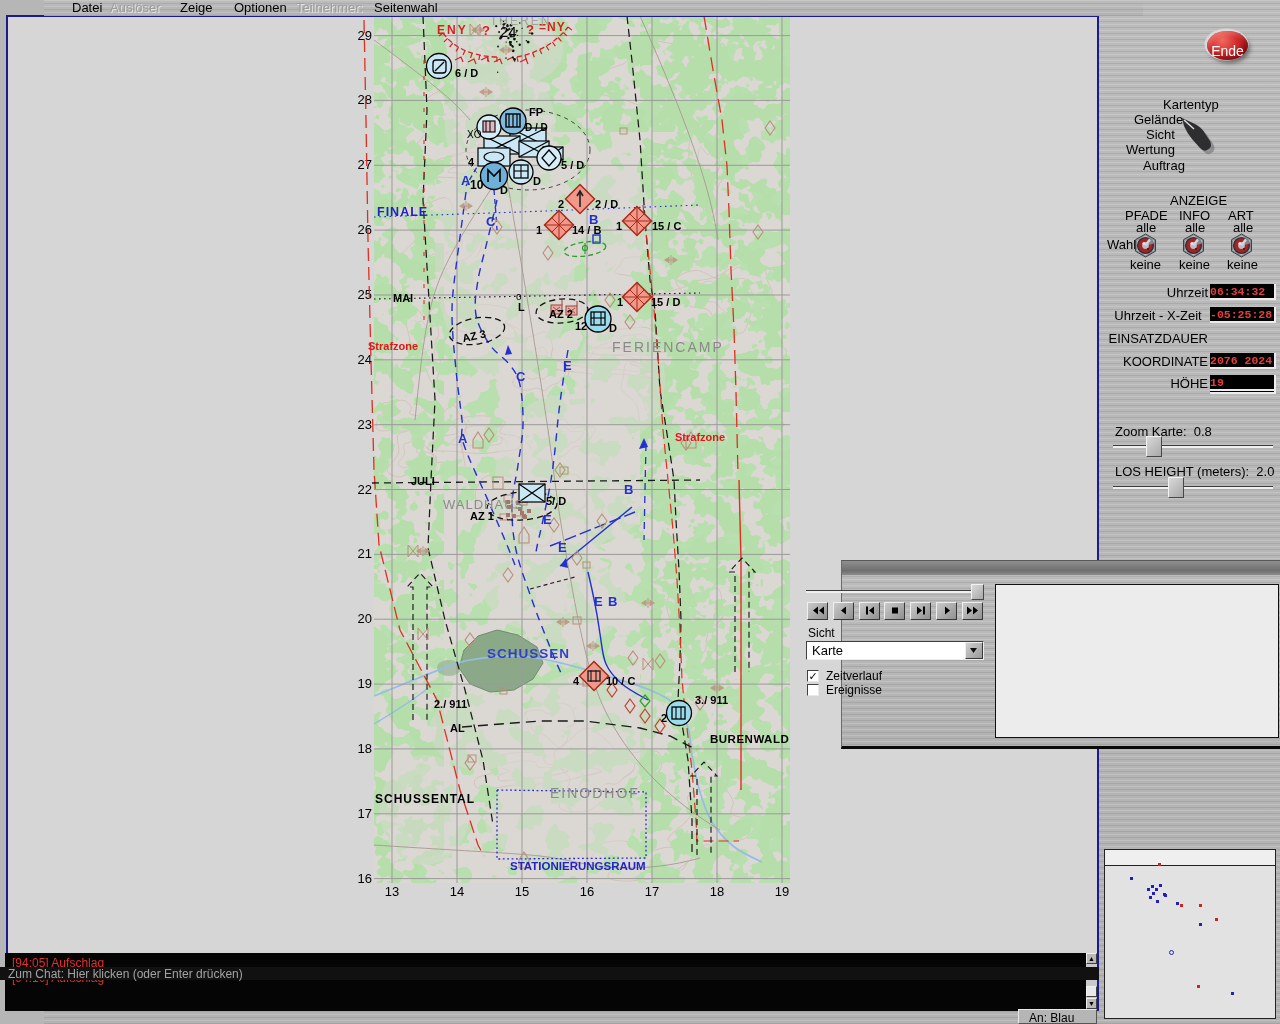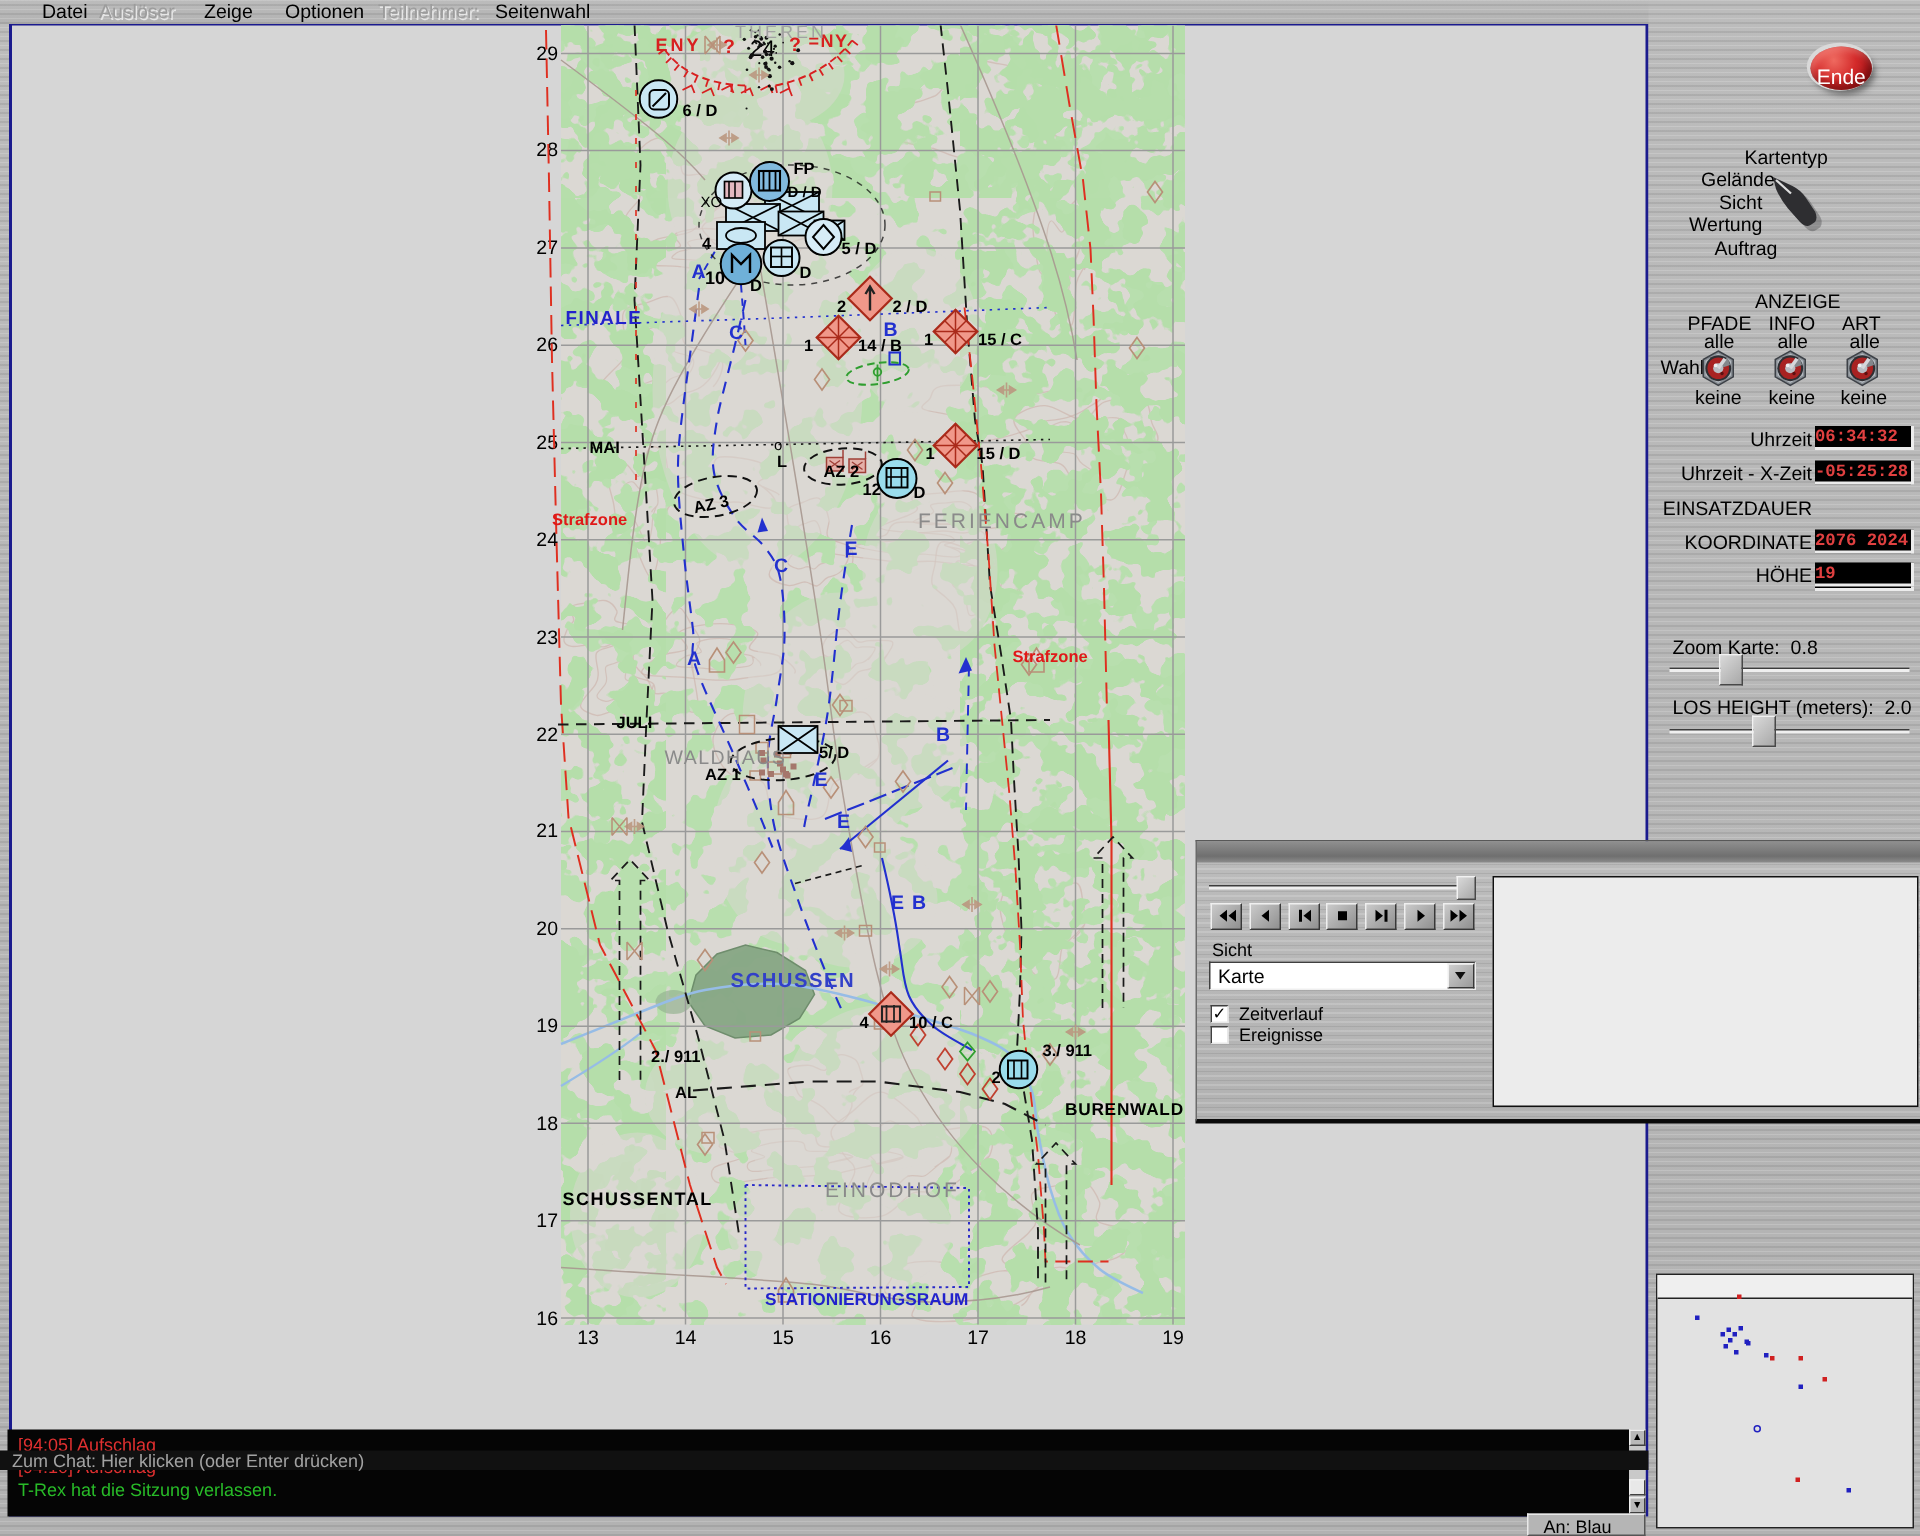--- a/index.html
+++ b/index.html
@@ -1,18 +1,18 @@
 <!DOCTYPE html>
 <html><head><meta charset="utf-8"><style>
 * { margin:0; padding:0; box-sizing:border-box; }
 html,body { width:1280px; height:1024px; overflow:hidden; font-family:"Liberation Sans", sans-serif; }
 body { background:#b6b6b6; position:relative; }
 .metal { background:
   repeating-linear-gradient(180deg, rgba(255,255,255,0.16) 0 1px, rgba(0,0,0,0) 1px 3px, rgba(0,0,0,0.08) 3px 4px, rgba(0,0,0,0) 4px 6px),
-  linear-gradient(180deg,#bcbcbc,#b2b2b2); }
+  linear-gradient(180deg,#bcbcbc,#b2b2b2); margin-left: 44px; }
 #bg { position:absolute; left:0; top:0; width:1280px; height:1024px; }
 #menubar { position:absolute; left:0; top:0; width:1100px; height:16px; }
 #menubar span { position:absolute; top:0px; font-size:13px; color:#000; }
 #menubar span.dis { color:#9c9c9c; text-shadow:1px 1px 0 #e6e6e6; }
 #mapwin { position:absolute; left:6px; top:15px; width:1093px; height:996px; border:2.5px solid #1b1b8e; background:#d6d6d6; }
 #mapsvg { position:absolute; left:0; top:0; }
 #chat { position:absolute; left:5px; top:953px; width:1081px; height:58px; background:#050505; font-size:12px; padding:3px 0 0 7px; line-height:15px; }
 #chatsb { position:absolute; left:1086px; top:953px; width:11px; height:58px; background:#c9c9c9; }
 .sbbtn { position:absolute; width:11px; height:11px; background:#b8b8b8; border-top:1px solid #efefef; border-left:1px solid #efefef; border-right:1px solid #404040; border-bottom:1px solid #404040; font-size:7px; text-align:center; line-height:10px; color:#000; }
 #statusbar { position:absolute; left:0px; top:967px; width:1099px; height:13px; background:#111; color:#a3a3a3; font-size:12px; padding-left:8px; }
@@ -627,21 +627,21 @@
 <circle cx="12.5" cy="12.5" r="8.6" fill="#2f2f33"></circle>
 <circle cx="12.5" cy="12.5" r="7.2" fill="#a82222"></circle>
 <path d="M12.5,13 L18.2,5.6 A9,9 0 0 1 20.4,10.4 Z" fill="#83878c"></path>
 <circle cx="12.5" cy="12.5" r="3.4" fill="#b9bcc2"></circle>
 <path d="M12.5,12.5 L17,6.2" stroke="#d4d6da" stroke-width="2.4"></path>
 <circle cx="10.8" cy="10.6" r="1.3" fill="#eceef0"></circle>
 <circle cx="15" cy="16" r="1.1" fill="#5c1010"></circle>
 </svg>
 <div class="lcdlab" style="left:1108px; top:285px; width:100px;">Uhrzeit</div>
 <div class="lcd" style="top:284px;">06:34:32</div>
-<div class="lcdlab" style="left:1108px; top:308px; width:100px;">Uhrzeit - X-Zeit</div>
+<div class="lcdlab" style="left:1108px; top:308px; width:100px;text-align:center;">Uhrzeit - X-Zeit</div>
 <div class="lcd" style="top:307px;">-05:25:28</div>
 <div class="lcdlab" style="left:1108px; top:331px; width:100px;">EINSATZDAUER</div>
 <div class="lcd" style="top:330px;margin-top:48px;">01:34:32</div>
 <div class="lcdlab" style="left:1108px; top:354px; width:100px;">KOORDINATE</div>
 <div class="lcd" style="top:353px;">2076 2024</div>
 <div class="lcdlab" style="left:1108px; top:376px; width:100px;">HÖHE</div>
 <div class="lcd" style="top:375px;">19</div>
 <div class="rlab" style="left:1115px; top:424px;">Zoom Karte:&nbsp; 0.8</div>
 <div class="slidertrack" style="left:1113px; top:445px; width:160px;"></div>
 <div class="sliderthumb" style="left:1146px; top:436px;"></div>
@@ -684,21 +684,20 @@
     </svg></div>
 <div class="cb" style="left:807px; top:670px;">✓</div>
 <div class="rlab" style="left:826px; top:669px; font-size:12px;">Zeitverlauf</div>
 <div class="cb" style="left:807px; top:684px;"></div>
 <div class="rlab" style="left:826px; top:683px; font-size:12px;">Ereignisse</div>
 <div id="listbox"></div>
 
 <div id="chat">
 <div style="color:#e03030">[94:05] Aufschlag</div>
 <div style="color:#e03030">[94:10] Aufschlag</div>
-<div style="color:#28bb28">T-Rex hat die Sitzung verlassen.</div>
 </div>
 <div id="chatsb">
 <div class="sbbtn" style="left:0; top:0;">▲</div>
 <div class="sbbtn" style="left:0; top:33px; background:#e8e8e8;"></div>
 <div class="sbbtn" style="left:0; top:45px;">▼</div>
 </div>
 <div id="statusbar">Zum Chat: Hier klicken (oder Enter drücken)</div>
 <div id="anblau">An: Blau</div>
 
 <div id="minimap">

